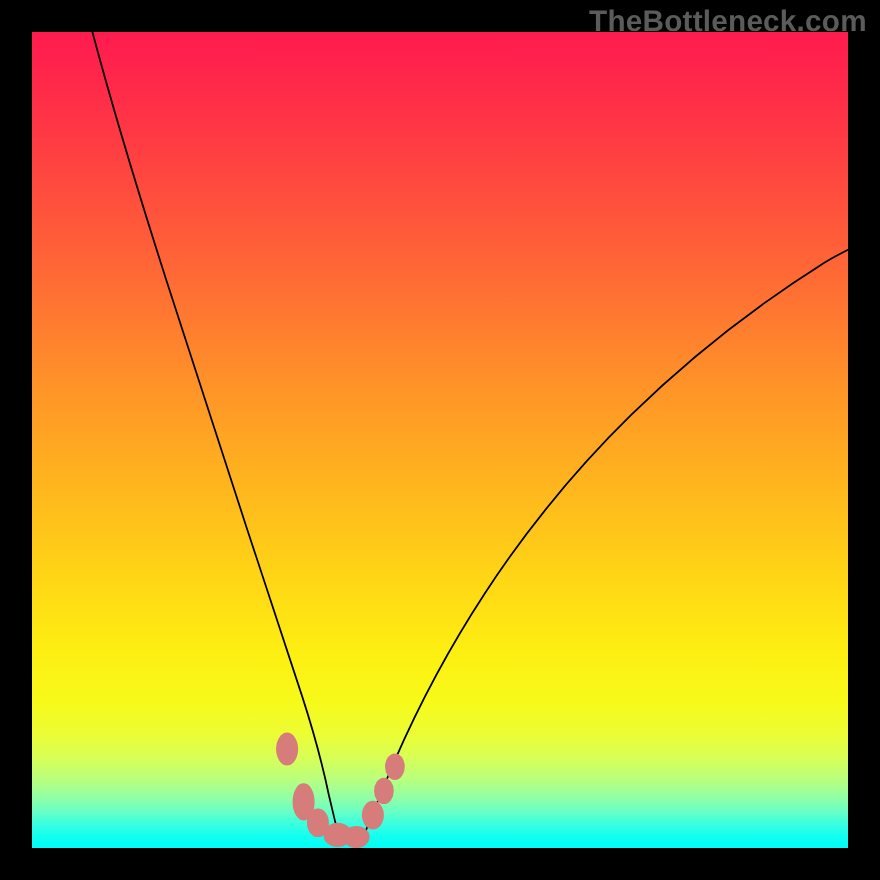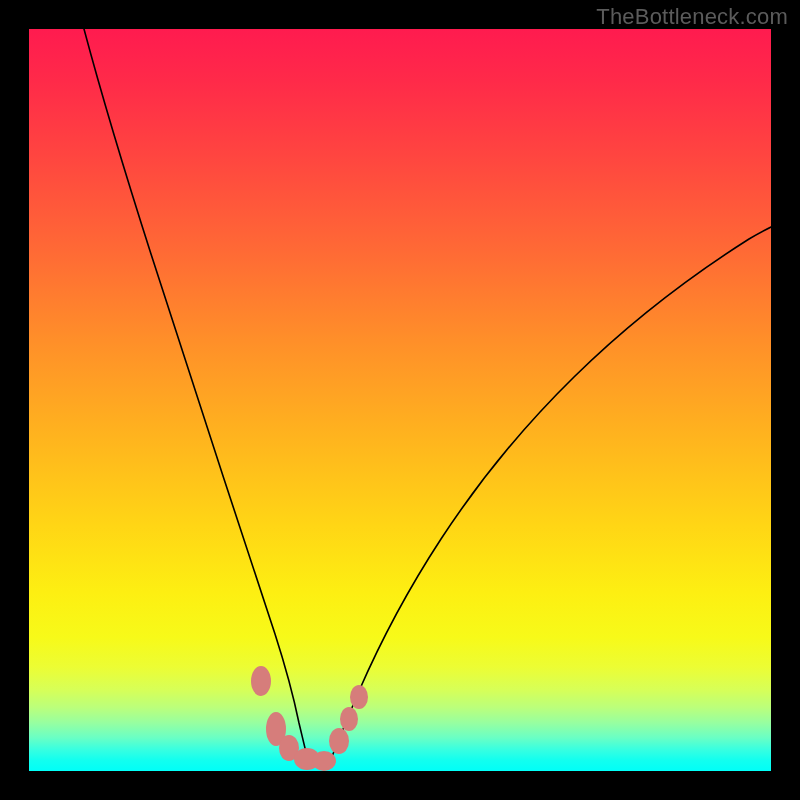--- a/index.html
+++ b/index.html
@@ -15,22 +15,22 @@
     position: relative;
     width: 800px;
     height: 800px;
     background: #000;
   }
   .watermark {
     position: absolute;
     top: 4px;
     right: 12px;
     color: #5b5b5b;
-    font-size: 22px;
-    font-weight: 400;
+    font-size: 27px;
+    font-weight: 700;
     letter-spacing: 0.2px;
     user-select: none;
   }
   .plot {
     position: absolute;
     left: 29px;
     top: 29px;
     width: 742px;
     height: 742px;
     overflow: hidden;

